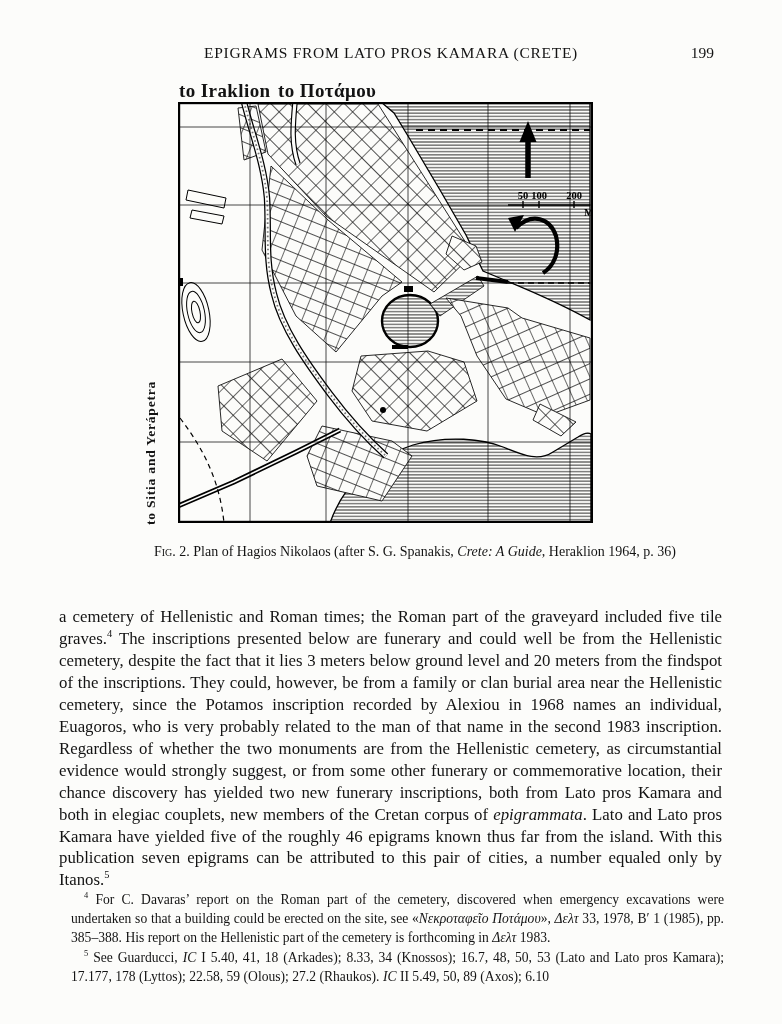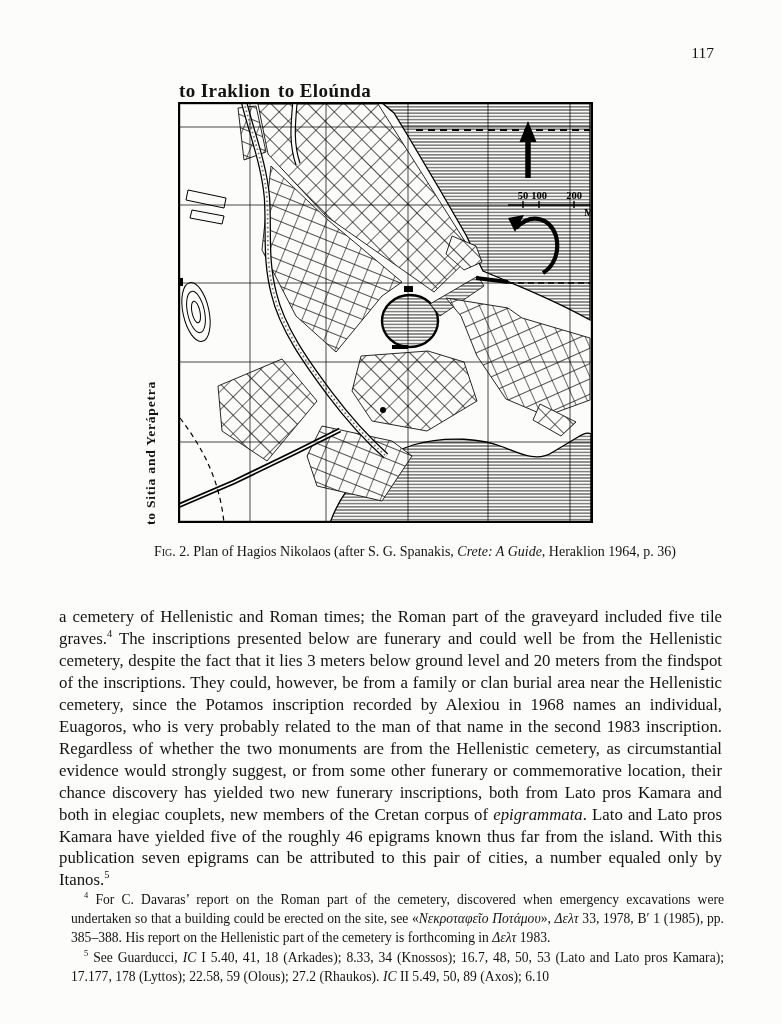--- a/index.html
+++ b/index.html
@@ -56,24 +56,25 @@
   .footnote{text-indent:13px;margin-left:12px;}
   sup{font-size:62%;line-height:0;vertical-align:super;}
   .seg-i{font-style:italic;}
   svg text{font-family:"Liberation Serif","DejaVu Serif",serif;}
 </style>
 </head>
 <body>
 
 <div class="page">
 
-  <div class="page-number">117</div>
+  <div class="running-head">EPIGRAMS FROM LATO PROS KAMARA (CRETE)</div>
+  <div class="page-number">199</div>
 
   <div class="map-label-top map-label-iraklion">to Iraklion</div>
-  <div class="map-label-top map-label-elounda">to Eloúnda</div>
+  <div class="map-label-top map-label-elounda">to Ποτάμου</div>
   <div class="map-label-vertical">to Sitia and Yerápetra</div>
 
   <div class="map-wrap">
     <svg width="415" height="421" viewBox="0 0 415 421">
       <defs>
         <pattern id="seaHatch" width="5" height="3.2" patternUnits="userSpaceOnUse">
           <rect width="5" height="3.2" fill="#fcfcfa"></rect>
           <path d="M0,1.6 H5" stroke="#2a2a2a" stroke-width="0.95"></path>
         </pattern>
         <pattern id="blocksA" width="13" height="13" patternUnits="userSpaceOnUse" patternTransform="rotate(45)">

